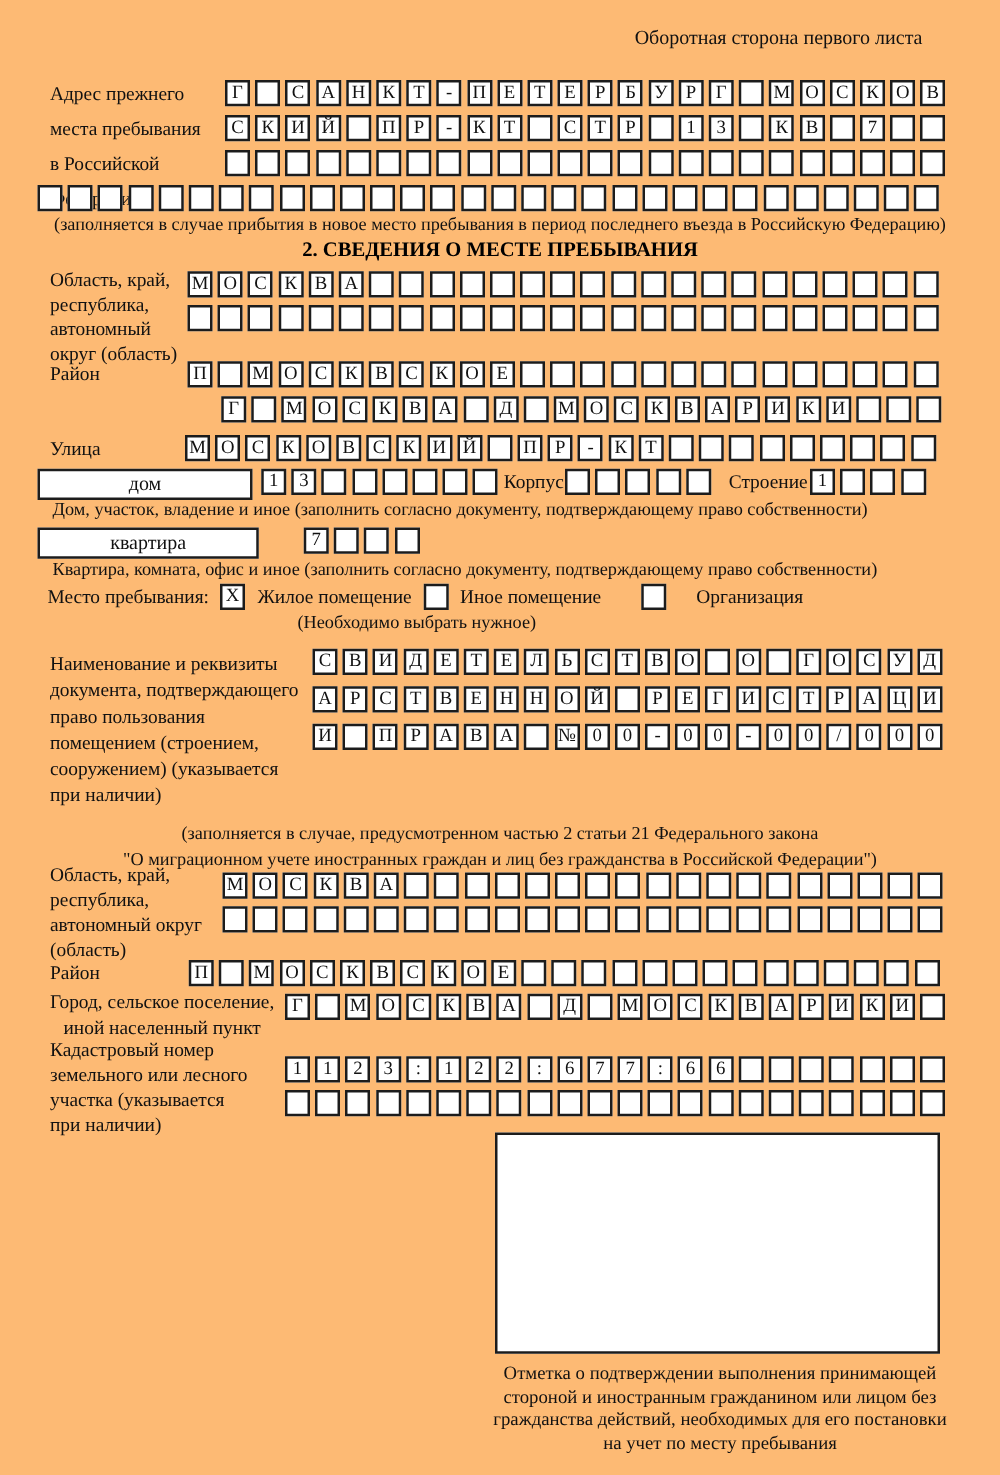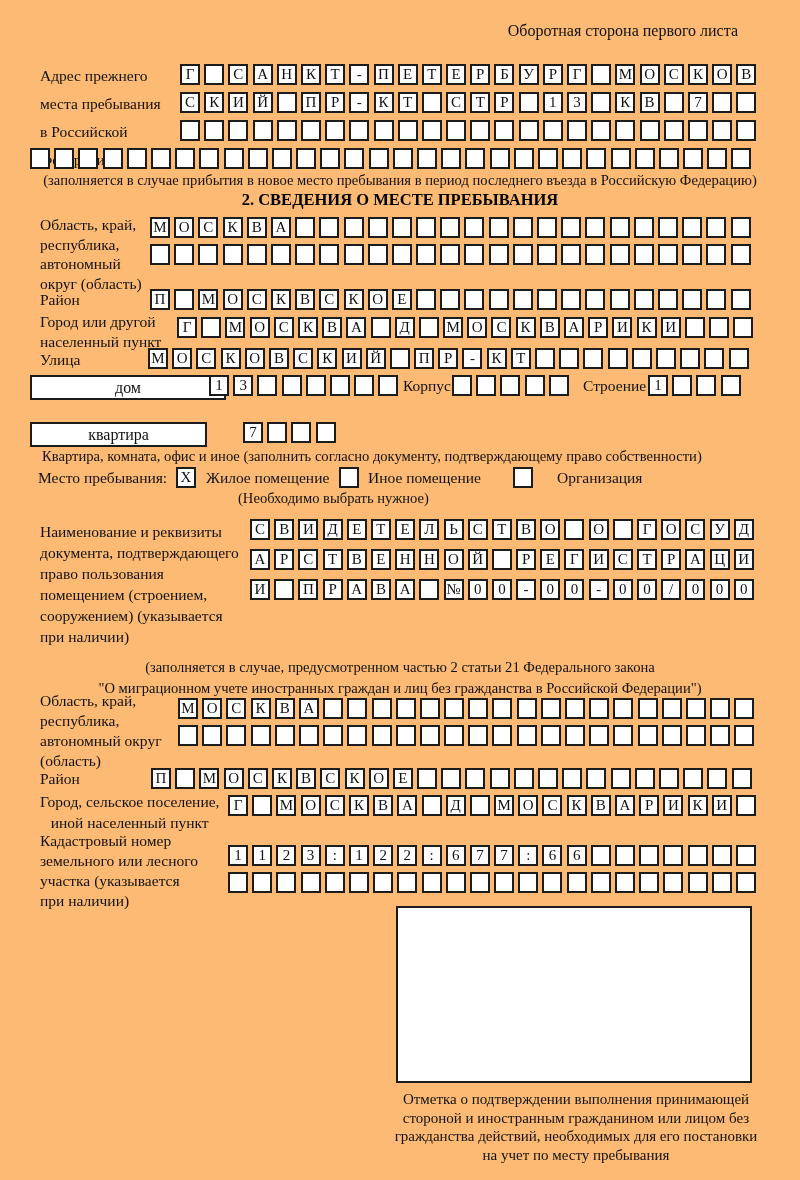--- a/index.html
+++ b/index.html
@@ -224,22 +224,20 @@
       <div class="cell"></div>
       <div class="cell"></div>
       <div class="cell"></div>
       <div class="cell"></div>
       <div class="cell"></div>
       <div class="cell"></div>
       <div class="cell"></div>
       <div class="cell"></div>
     </div>
 
-  <div class="lbl" style="left:40px;top:312px;line-height:20px;">Город или другой
-населенный пункт</div>
   <div class="row" style="left:177px;top:317px;">
       <div class="cell">Г</div>
       <div class="cell"></div>
       <div class="cell">М</div>
       <div class="cell">О</div>
       <div class="cell">С</div>
       <div class="cell">К</div>
       <div class="cell">В</div>
       <div class="cell">А</div>
       <div class="cell"></div>
@@ -282,21 +280,21 @@
       <div class="cell"></div>
       <div class="cell"></div>
       <div class="cell"></div>
       <div class="cell"></div>
       <div class="cell"></div>
       <div class="cell"></div>
       <div class="cell"></div>
       <div class="cell"></div>
     </div>
 
-  <div class="fieldbox" style="left:30px;top:375px;width:196px;">дом</div>
+  <div class="fieldbox" style="left:30px;top:375px;width:172px;">дом</div>
   <div class="row" style="left:209px;top:375px;">
       <div class="cell">1</div>
       <div class="cell">3</div>
       <div class="cell"></div>
       <div class="cell"></div>
       <div class="cell"></div>
       <div class="cell"></div>
       <div class="cell"></div>
       <div class="cell"></div>
     </div>
@@ -308,20 +306,21 @@
       <div class="cell"></div>
       <div class="cell"></div>
     </div>
   <div class="inlinelbl" style="left:583px;top:377px;">Строение</div>
   <div class="row" style="left:648px;top:375px;">
       <div class="cell">1</div>
       <div class="cell"></div>
       <div class="cell"></div>
       <div class="cell"></div>
     </div>
+  <div class="cap" style="left:42px;top:400px;">Дом, участок, владение и иное (заполнить согласно документу, подтверждающему право собственности)</div>
 
   <div class="fieldbox" style="left:30px;top:422px;width:177px;">квартира</div>
   <div class="row" style="left:243px;top:422px;">
       <div class="cell">7</div>
       <div class="cell"></div>
       <div class="cell"></div>
       <div class="cell"></div>
     </div>
   <div class="cap" style="left:42px;top:448px;">Квартира, комната, офис и иное (заполнить согласно документу, подтверждающему право собственности)</div>
 

